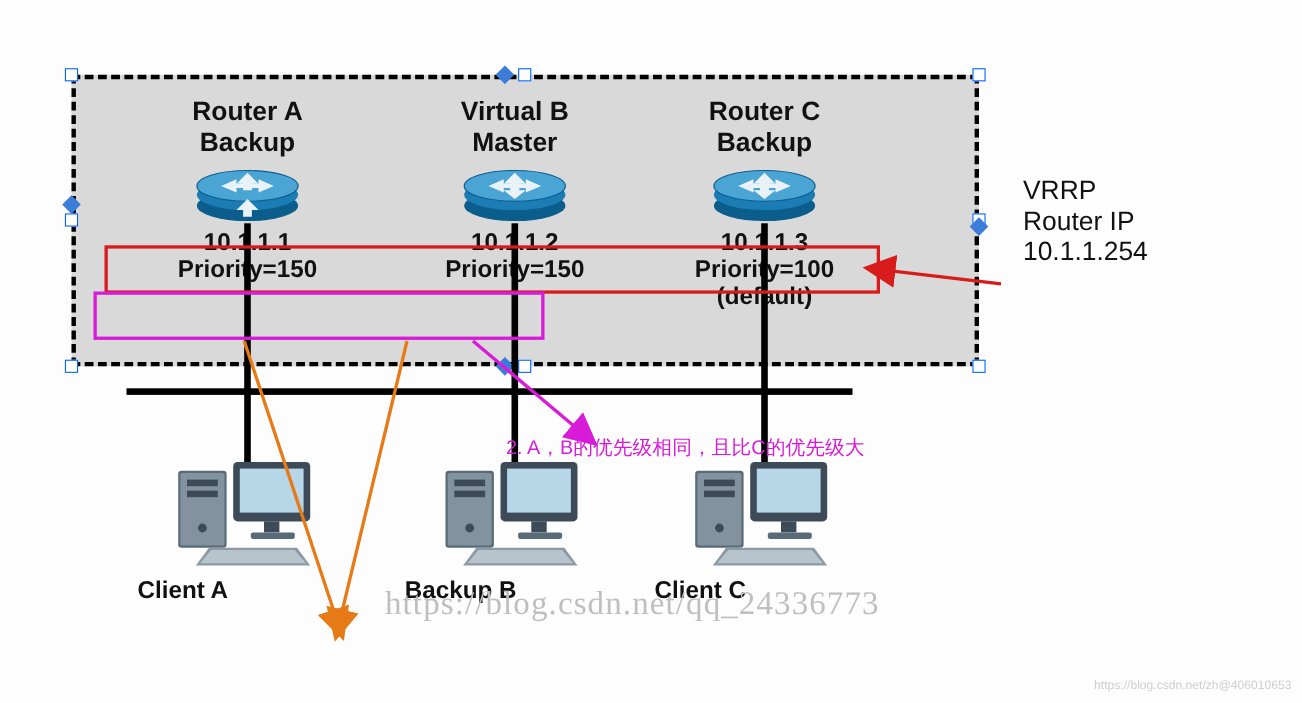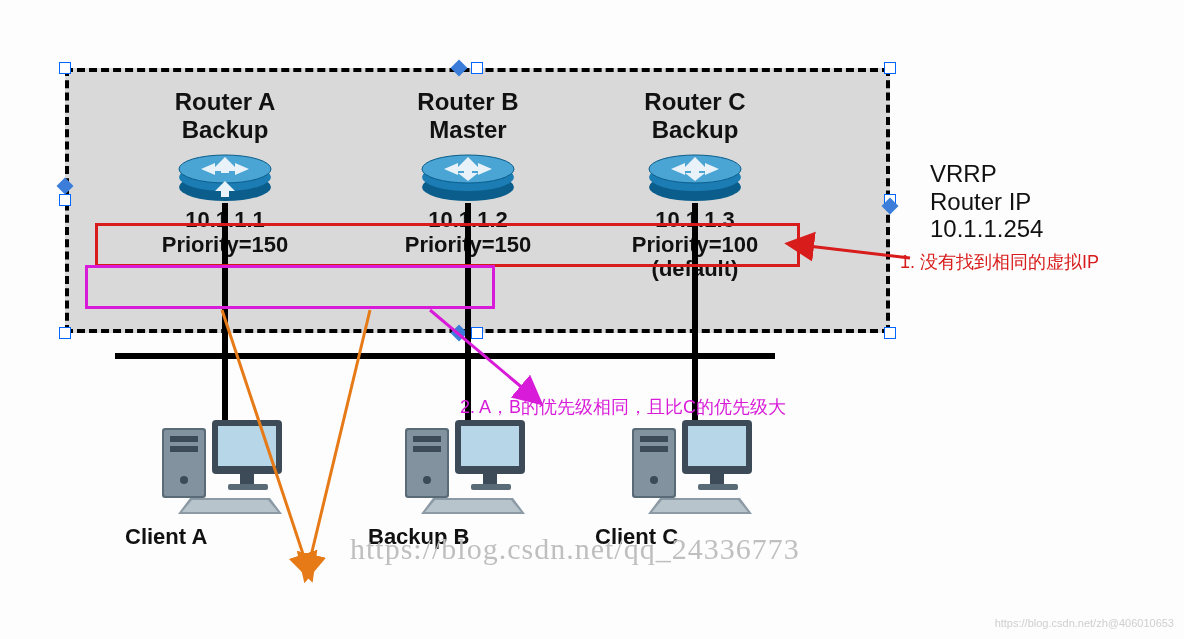--- a/index.html
+++ b/index.html
@@ -205,21 +205,21 @@
         <polygon points="26,22 40,16 40,20 48,20 48,24 40,24 40,28"></polygon>
         <polygon points="74,22 60,28 60,24 52,24 52,20 60,20 60,16"></polygon>
       </g>
     </svg>
     <div class="ip-label">10.1.1.1</div>
     <div class="priority-label">Priority=150</div>
   </div>
 
   <div class="router-col" style="left:358px">
     <div class="title">
-      <span>Router B</span><br>
+      <span>Virtual B</span><br>
       <span>Master</span>
     </div>
     <svg class="router-svg" viewBox="0 0 100 56">
       <ellipse cx="50" cy="40" rx="46" ry="14" fill="#0b5e8c"></ellipse>
       <ellipse cx="50" cy="30" rx="46" ry="14" fill="#1c7db5"></ellipse>
       <ellipse cx="50" cy="22" rx="46" ry="14" fill="#4aa4d4" stroke="#0b5e8c" stroke-width="1"></ellipse>
       <g fill="#e8f2f8">
         <polygon points="50,10 60,20 54,20 54,26 46,26 46,20 40,20"></polygon>
         <polygon points="26,22 40,16 40,20 48,20 48,24 40,24 40,28"></polygon>
         <polygon points="74,22 60,28 60,24 52,24 52,20 60,20 60,16"></polygon>
@@ -358,19 +358,18 @@
     </defs>
 
     <line x1="910" y1="258" x2="808" y2="246" stroke="#d81b1b" stroke-width="3" marker-end="url(#arr-red)"></line>
 
     <line x1="430" y1="310" x2="525" y2="390" stroke="#d81bd8" stroke-width="3" marker-end="url(#arr-mag)"></line>
 
     <line x1="222" y1="310" x2="305" y2="560" stroke="#e67a17" stroke-width="3" marker-end="url(#arr-or)"></line>
     <line x1="370" y1="310" x2="310" y2="560" stroke="#e67a17" stroke-width="3" marker-end="url(#arr-or)"></line>
   </svg>
 
-  <div class="note red" style="left:900px; top:250px; width:260px">1. 没有找到相同的虚拟IP</div>
   <div class="note magenta" style="left:460px; top:395px; width:420px">2.  A，B的优先级相同，且比C的优先级大</div>
 
   <div class="watermark-url">https://blog.csdn.net/qq_24336773</div>
   <div class="watermark-small">https://blog.csdn.net/zh@406010653</div>
 
 </div>
 
 </body></html>

